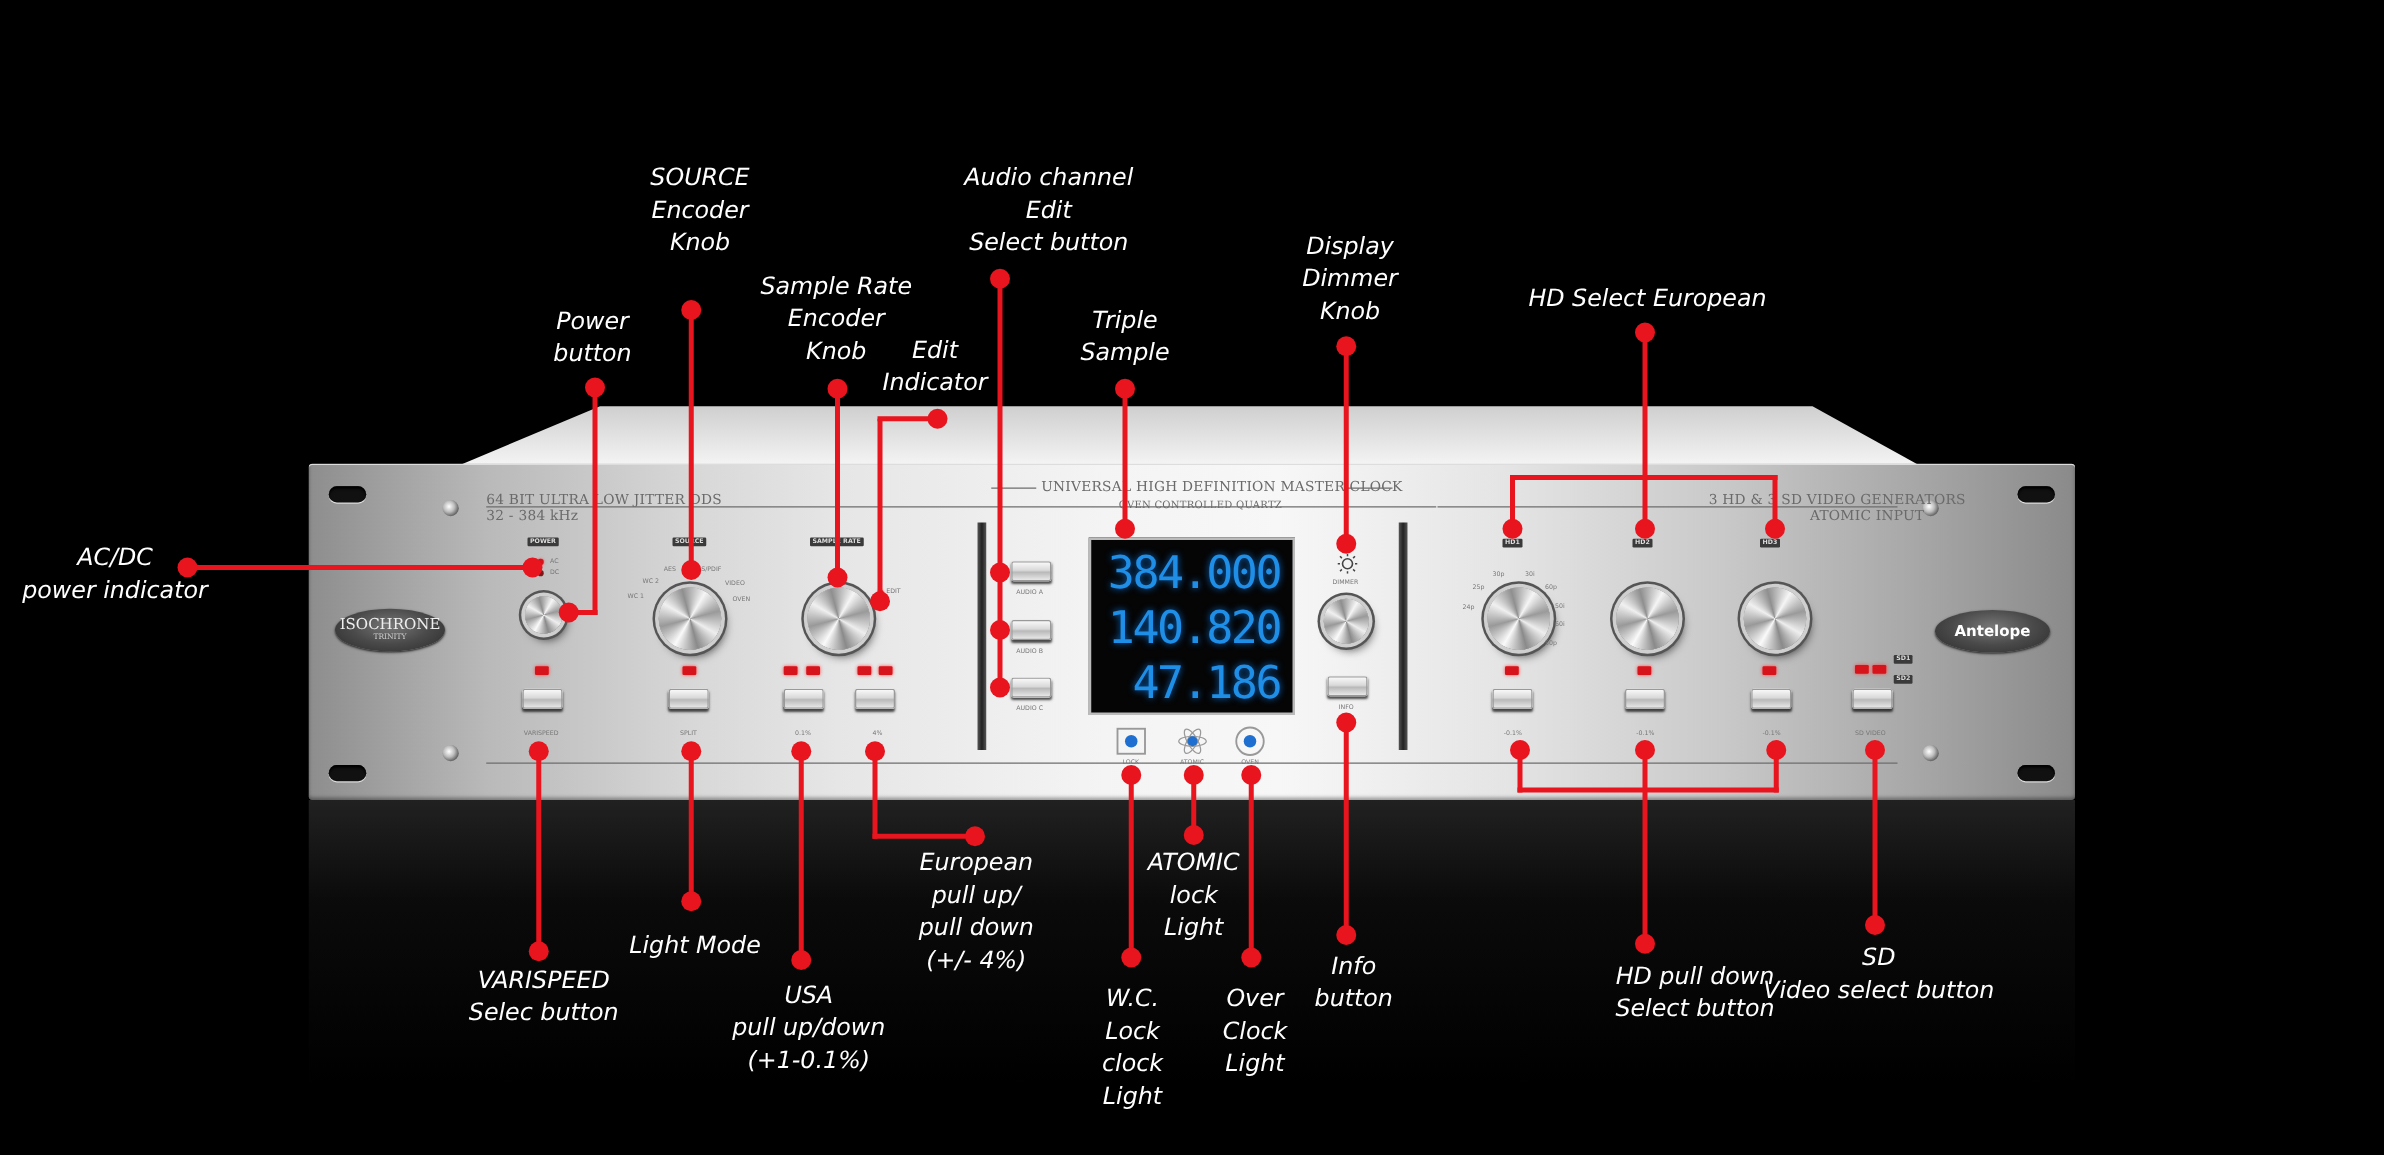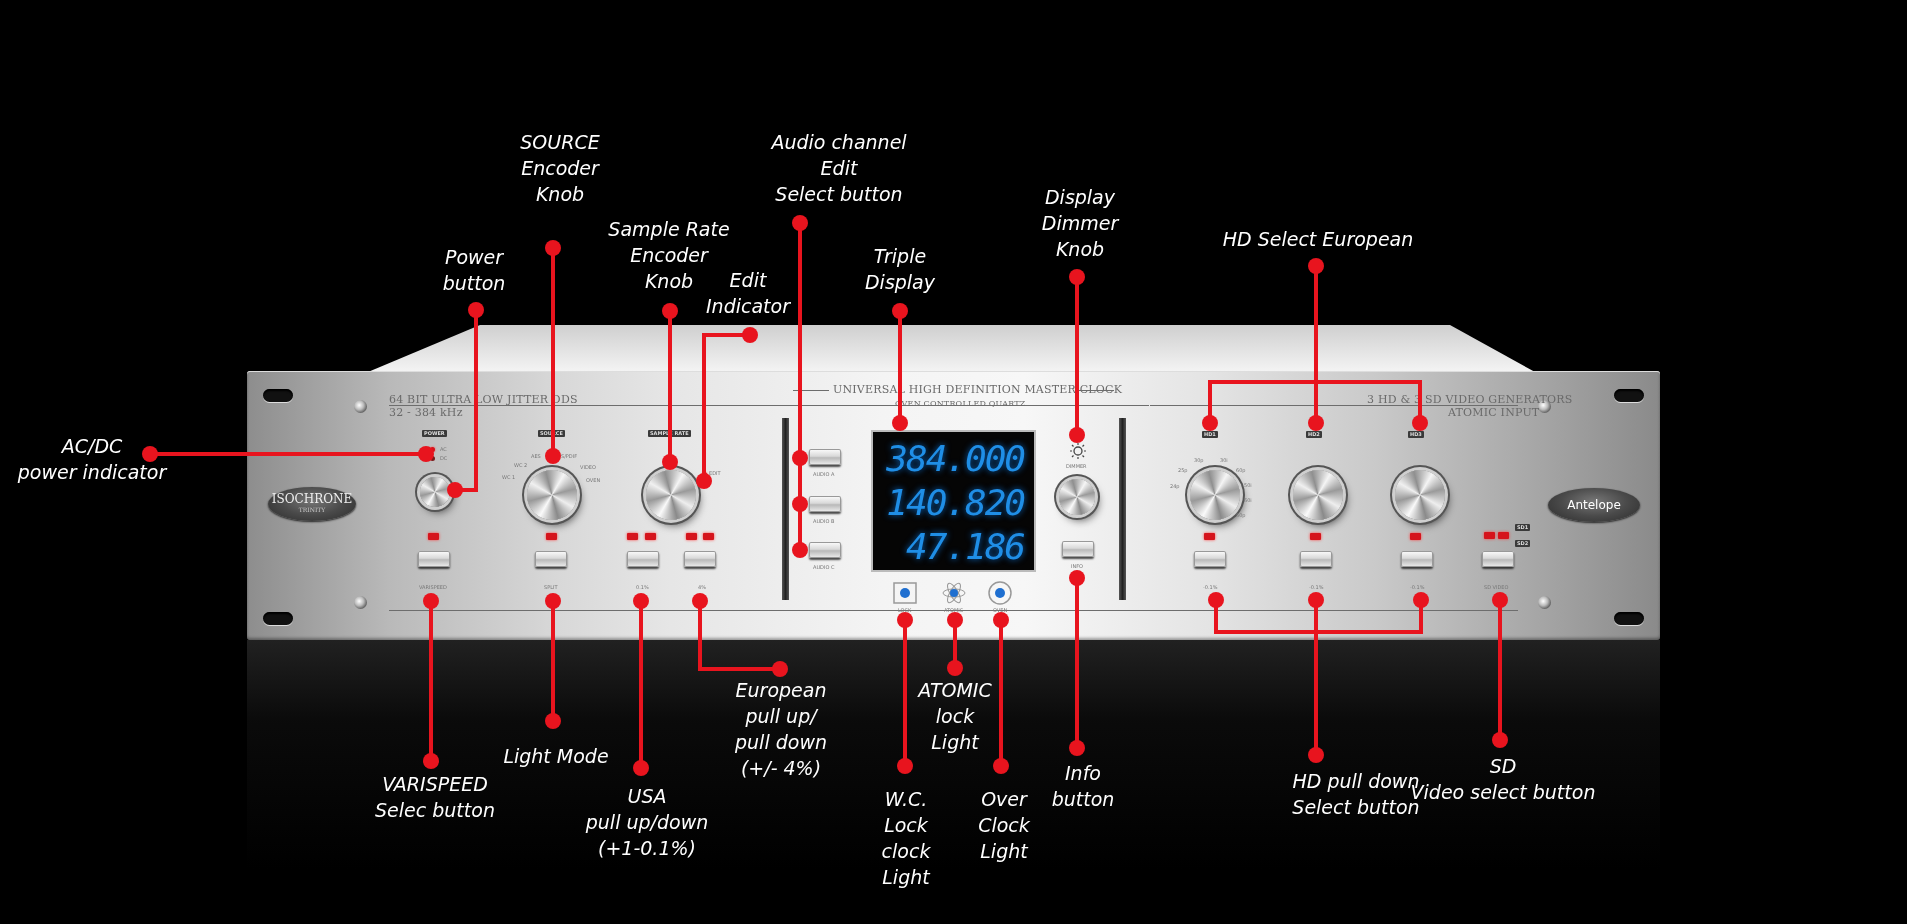--- a/index.html
+++ b/index.html
@@ -22,21 +22,21 @@
   .knob{position:absolute;border-radius:50%;
     background:conic-gradient(from 30deg,#f5f5f5,#9a9a9a,#eee,#8a8a8a,#fafafa,#999,#f0f0f0,#8f8f8f,#f5f5f5);
     box-shadow:0 0 0 3px #cfcfcf,0 0 0 5px #555,3px 5px 8px rgba(0,0,0,.65);}
   .btn{position:absolute;width:32px;height:16px;border-radius:2px;
     background:linear-gradient(180deg,#fdfdfd 0%,#d9d9d9 45%,#b9b9b9 55%,#efefef 100%);
     box-shadow:0 2px 2px rgba(0,0,0,.7),inset 0 0 0 1px #999;}
   .led{position:absolute;width:11px;height:7px;border-radius:1px;background:#d5141c;box-shadow:0 0 3px #ff4040;}
   .led-sm{position:absolute;width:5px;height:5px;border-radius:50%;background:#d5141c;box-shadow:0 0 2px #f44;}
   .vbar{position:absolute;width:7px;background:linear-gradient(90deg,#555,#222,#555);}
   .display{position:absolute;left:871px;top:430px;width:165px;height:142px;background:#050505;border:2px solid #bbb;box-sizing:border-box;}
-  .seg{position:absolute;right:10px;font-family:"DejaVu Sans Mono","Liberation Mono",monospace;font-style:italic;color:#1f8ee6;font-size:36px;letter-spacing:-2px;text-shadow:0 0 6px #0a66c0;}
+  .seg{position:absolute;right:10px;font-family:"DejaVu Sans Mono","Liberation Mono",monospace;color:#1f8ee6;font-size:36px;letter-spacing:-2px;text-shadow:0 0 6px #0a66c0;}
   .oval{position:absolute;border-radius:50%;background:radial-gradient(ellipse at 50% 40%,#777 0%,#4a4a4a 50%,#2b2b2b 100%);box-shadow:0 1px 2px #222;}
   .lamp{position:absolute;width:26px;height:26px;}
   
   .ann{position:absolute;color:#fff;font-style:italic;font-size:19px;line-height:26px;text-align:center;white-space:nowrap;transform:translateX(-50%);}
   .rl{position:absolute;background:#e8141e;}
   .rd{position:absolute;width:16px;height:16px;border-radius:50%;background:#e8141e;transform:translate(-50%,-50%);}
 </style>
 </head>
 <body>
 
@@ -72,21 +72,21 @@
 <div class="engrave" style="left:1367px;top:393px">3 HD &amp; 3 SD VIDEO GENERATORS</div>
 <div class="rule" style="left:1150px;top:405px;width:368px"></div>
 <div class="engrave" style="left:1448px;top:406px">ATOMIC INPUT</div>
 <div class="rule" style="left:389px;top:610px;width:1129px"></div>
 
 <div class="oval" style="left:268px;top:487px;width:88px;height:34px">
   <div style="font-family:'DejaVu Serif',serif;color:#eee;font-size:12px;text-align:center;margin-top:5px">ISOCHRONE</div>
   <div style="font-family:'DejaVu Serif',serif;color:#ccc;font-size:6px;text-align:center">TRINITY</div>
 </div>
 <div class="oval" style="left:1548px;top:488px;width:92px;height:34px">
-  <div style="color:#fff;font-weight:normal;font-size:12px;text-align:center;margin-top:10px">Antelope</div>
+  <div style="color:#fff;font-weight:bold;font-size:12px;text-align:center;margin-top:10px">Antelope</div>
 </div>
 
 <div class="tag" style="left:422px;top:430px">POWER</div>
 <div class="led-sm" style="left:430px;top:447px"></div>
 <div class="tiny" style="left:440px;top:446px">AC</div>
 <div class="led-sm" style="left:430px;top:456px;background:#7a1a1a;box-shadow:none"></div>
 <div class="tiny" style="left:440px;top:455px">DC</div>
 <div class="knob" style="left:420px;top:477px;width:30px;height:30px"></div>
 
 <div class="tag" style="left:538px;top:430px">SOURCE</div>
@@ -303,21 +303,21 @@
 Knob</div>
 <div class="ann" style="left:669px;top:216px;white-space:pre">Sample Rate
 Encoder
 Knob</div>
 <div class="ann" style="left:748px;top:267px;white-space:pre">Edit
 Indicator</div>
 <div class="ann" style="left:839px;top:129px;white-space:pre">Audio channel
 Edit
 Select button</div>
 <div class="ann" style="left:900px;top:243px;white-space:pre">Triple
-Display</div>
+Sample</div>
 <div class="ann" style="left:1080px;top:184px;white-space:pre">Display
 Dimmer
 Knob</div>
 <div class="ann" style="left:1318px;top:226px">HD Select European</div>
 <div class="ann" style="left:92px;top:433px;white-space:pre">AC/DC
 power indicator</div>
 <div class="ann" style="left:435px;top:771px;white-space:pre">VARISPEED
 Selec button</div>
 <div class="ann" style="left:556px;top:743px">Light Mode</div>
 <div class="ann" style="left:647px;top:783px;white-space:pre">USA

